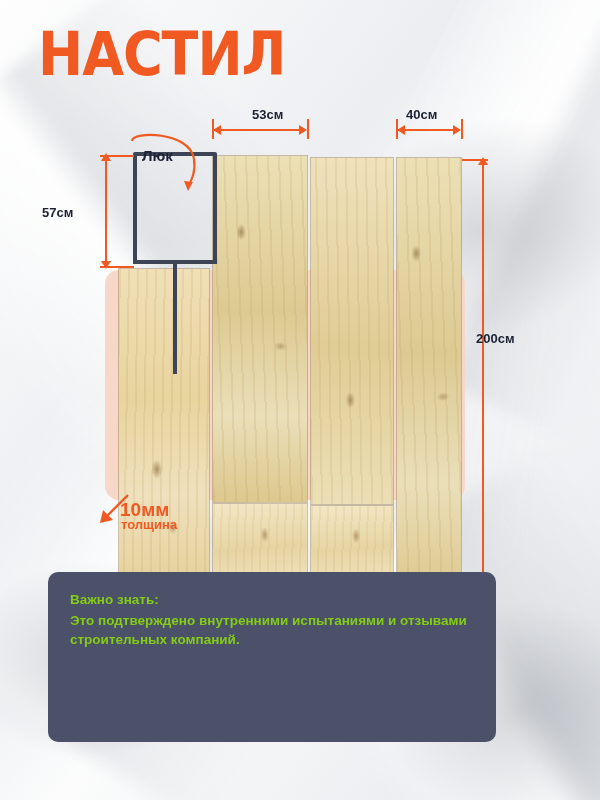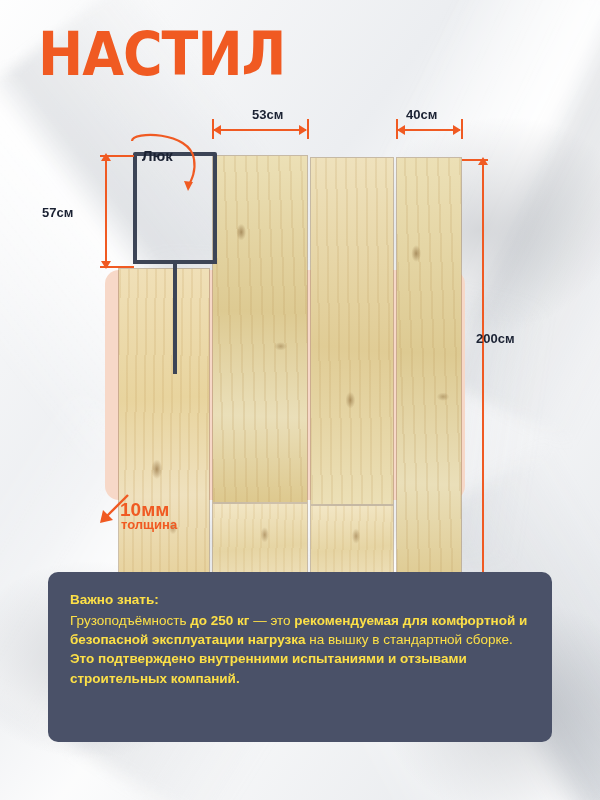--- a/index.html
+++ b/index.html
@@ -112,22 +112,22 @@
   }
   .ar-l { border-top:5px solid transparent; border-bottom:5px solid transparent; border-right:8px solid #f05a22; }
   .ar-r { border-top:5px solid transparent; border-bottom:5px solid transparent; border-left:8px solid #f05a22; }
   .ar-u { border-left:5px solid transparent; border-right:5px solid transparent; border-bottom:8px solid #f05a22; }
   .ar-d { border-left:5px solid transparent; border-right:5px solid transparent; border-top:8px solid #f05a22; }
   .tick { position:absolute; background:#f05a22; width:2px; }
   .tickh { position:absolute; background:#f05a22; height:2px; }
 
   
   .card {
-    position:absolute; left:48px; top:572px; width:504px; height:170px;
-    background:#4a5168; border-radius:10px; color:#fde047;
+    position:absolute; left:48px; top:572px; width:448px; height:170px;
+    background:#4a5168; border-radius:10px; color:#84cc16;
     padding:18px 22px; font-size:13.5px; line-height:1.42;
   }
   .card b { font-weight:700; }
   .card .hd { font-weight:700; margin-bottom:2px; }
   .card p { margin:0 0 0 0; }
   .card .p2 { font-weight:700; }
 </style>
 </head>
 <body>
 
@@ -196,19 +196,14 @@
   <svg style="position:absolute; left:96px; top:386px;" width="40" height="36">
     <line x1="32" y1="4" x2="9" y2="27" stroke="#f05a22" stroke-width="2.4"></line>
     <polygon points="4,32 7,19 17,29" fill="#f05a22"></polygon>
   </svg>
   <div class="lbl lbl-orange" style="left:120px; top:394px; font-size:19px;">10мм</div>
   <div class="lbl lbl-orange" style="left:121px; top:412px; font-size:13px;">толщина</div>
 </div>
 
 <div class="card">
   <p class="hd">Важно знать:</p>
-  <p>
-    <span>Грузоподъёмность </span><b>до 250 кг</b><span> — это </span><b>рекомендуемая</b>
-    <b>для комфортной и безопасной эксплуатации</b>
-    <b>нагрузка</b><span> на вышку в стандартной сборке.</span>
-  </p>
   <p class="p2">Это подтверждено внутренними испытаниями и отзывами строительных компаний.</p>
 </div>
 
 </body></html>

